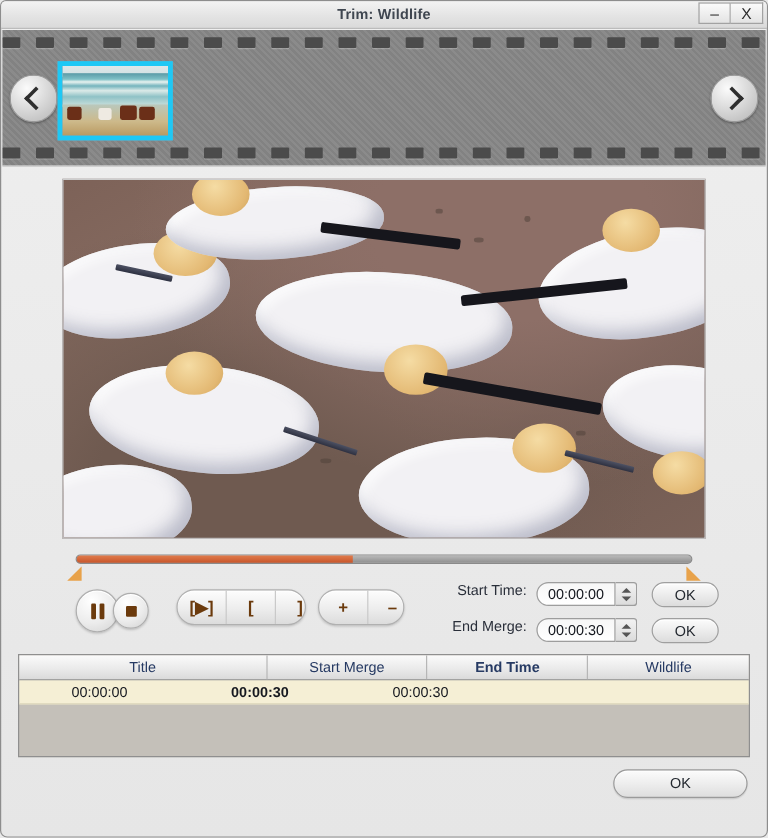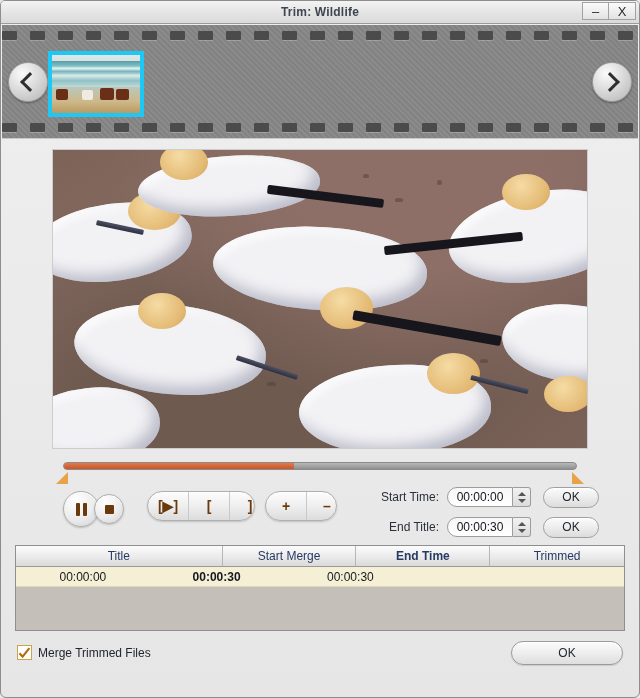--- a/index.html
+++ b/index.html
@@ -125,21 +125,21 @@
     border:1px solid #aeaeae;
     display:flex;align-items:center;justify-content:center;
     box-shadow:0 1px 2px rgba(0,0,0,.2), inset 0 1px 0 #fff;
   }
   .circle-btn.small{width:28px;height:28px;margin-left:-5px;align-self:center;}
   .ic-pause{display:flex;gap:3px;}
   .ic-pause i{display:block;width:4px;height:13px;background:#6b3a0c;border-radius:1px;}
   .ic-stop{width:9px;height:9px;background:#6b3a0c;border-radius:1px;}
   
   .timebox{position:absolute;right:14px;top:0;width:254px;}
-  .timerow{display:flex;align-items:center;height:24px;margin-bottom:6px;}
+  .timerow{display:flex;align-items:flex-start;height:24px;margin-bottom:6px;}
   .tlabel{width:68px;text-align:right;margin-right:8px;font-size:12px;color:#2a2f3a;}
   .tfield{
     width:66px;height:20px;box-sizing:border-box;
     background:linear-gradient(#f7f7f7,#ffffff);
     border:1px solid #9d9d9d;border-radius:10px 0 0 10px;
     display:flex;align-items:center;justify-content:center;
     font-size:12px;color:#12151c;cursor:text;
   }
   .spin{
     width:18px;height:20px;box-sizing:border-box;
@@ -351,50 +351,42 @@
       <div class="timerow">
         <div class="tlabel">Start Time:</div>
         <div class="tfield">00:00:00</div>
         <div class="spin">
           <i class="up"></i>
           <i class="dn"></i>
         </div>
         <div class="okbtn">OK</div>
       </div>
       <div class="timerow">
-        <div class="tlabel">End Title:</div>
+        <div class="tlabel">End Merge:</div>
         <div class="tfield">00:00:30</div>
         <div class="spin">
           <i class="up"></i>
           <i class="dn"></i>
         </div>
         <div class="okbtn">OK</div>
       </div>
     </div>
   </div>
 
   <div class="table-wrap">
     <div class="thead">
       <div class="th c1">Title</div>
       <div class="th c2">Start Merge</div>
       <div class="th c3">End Time</div>
-      <div class="th c4">Trimmed</div>
+      <div class="th c4">Wildlife</div>
     </div>
     <div class="trow">
       <div class="td c2">00:00:00</div>
       <div class="td c3">00:00:30</div>
       <div class="td c4">00:00:30</div>
     </div>
   </div>
 
   <div class="footer">
-    <div class="chk-wrap">
-      <span class="chk">
-        <svg width="13" height="12" viewBox="0 0 13 12">
-          <path d="M1.5 6.2 L4.6 9.6 L11.4 1.2" fill="none" stroke="#b36a12" stroke-width="2.1"></path>
-        </svg>
-      </span>
-      <span class="chk-label">Merge Trimmed Files</span>
-    </div>
     <div class="ok-wide">OK</div>
   </div>
 
 </div>
 
 </body></html>

